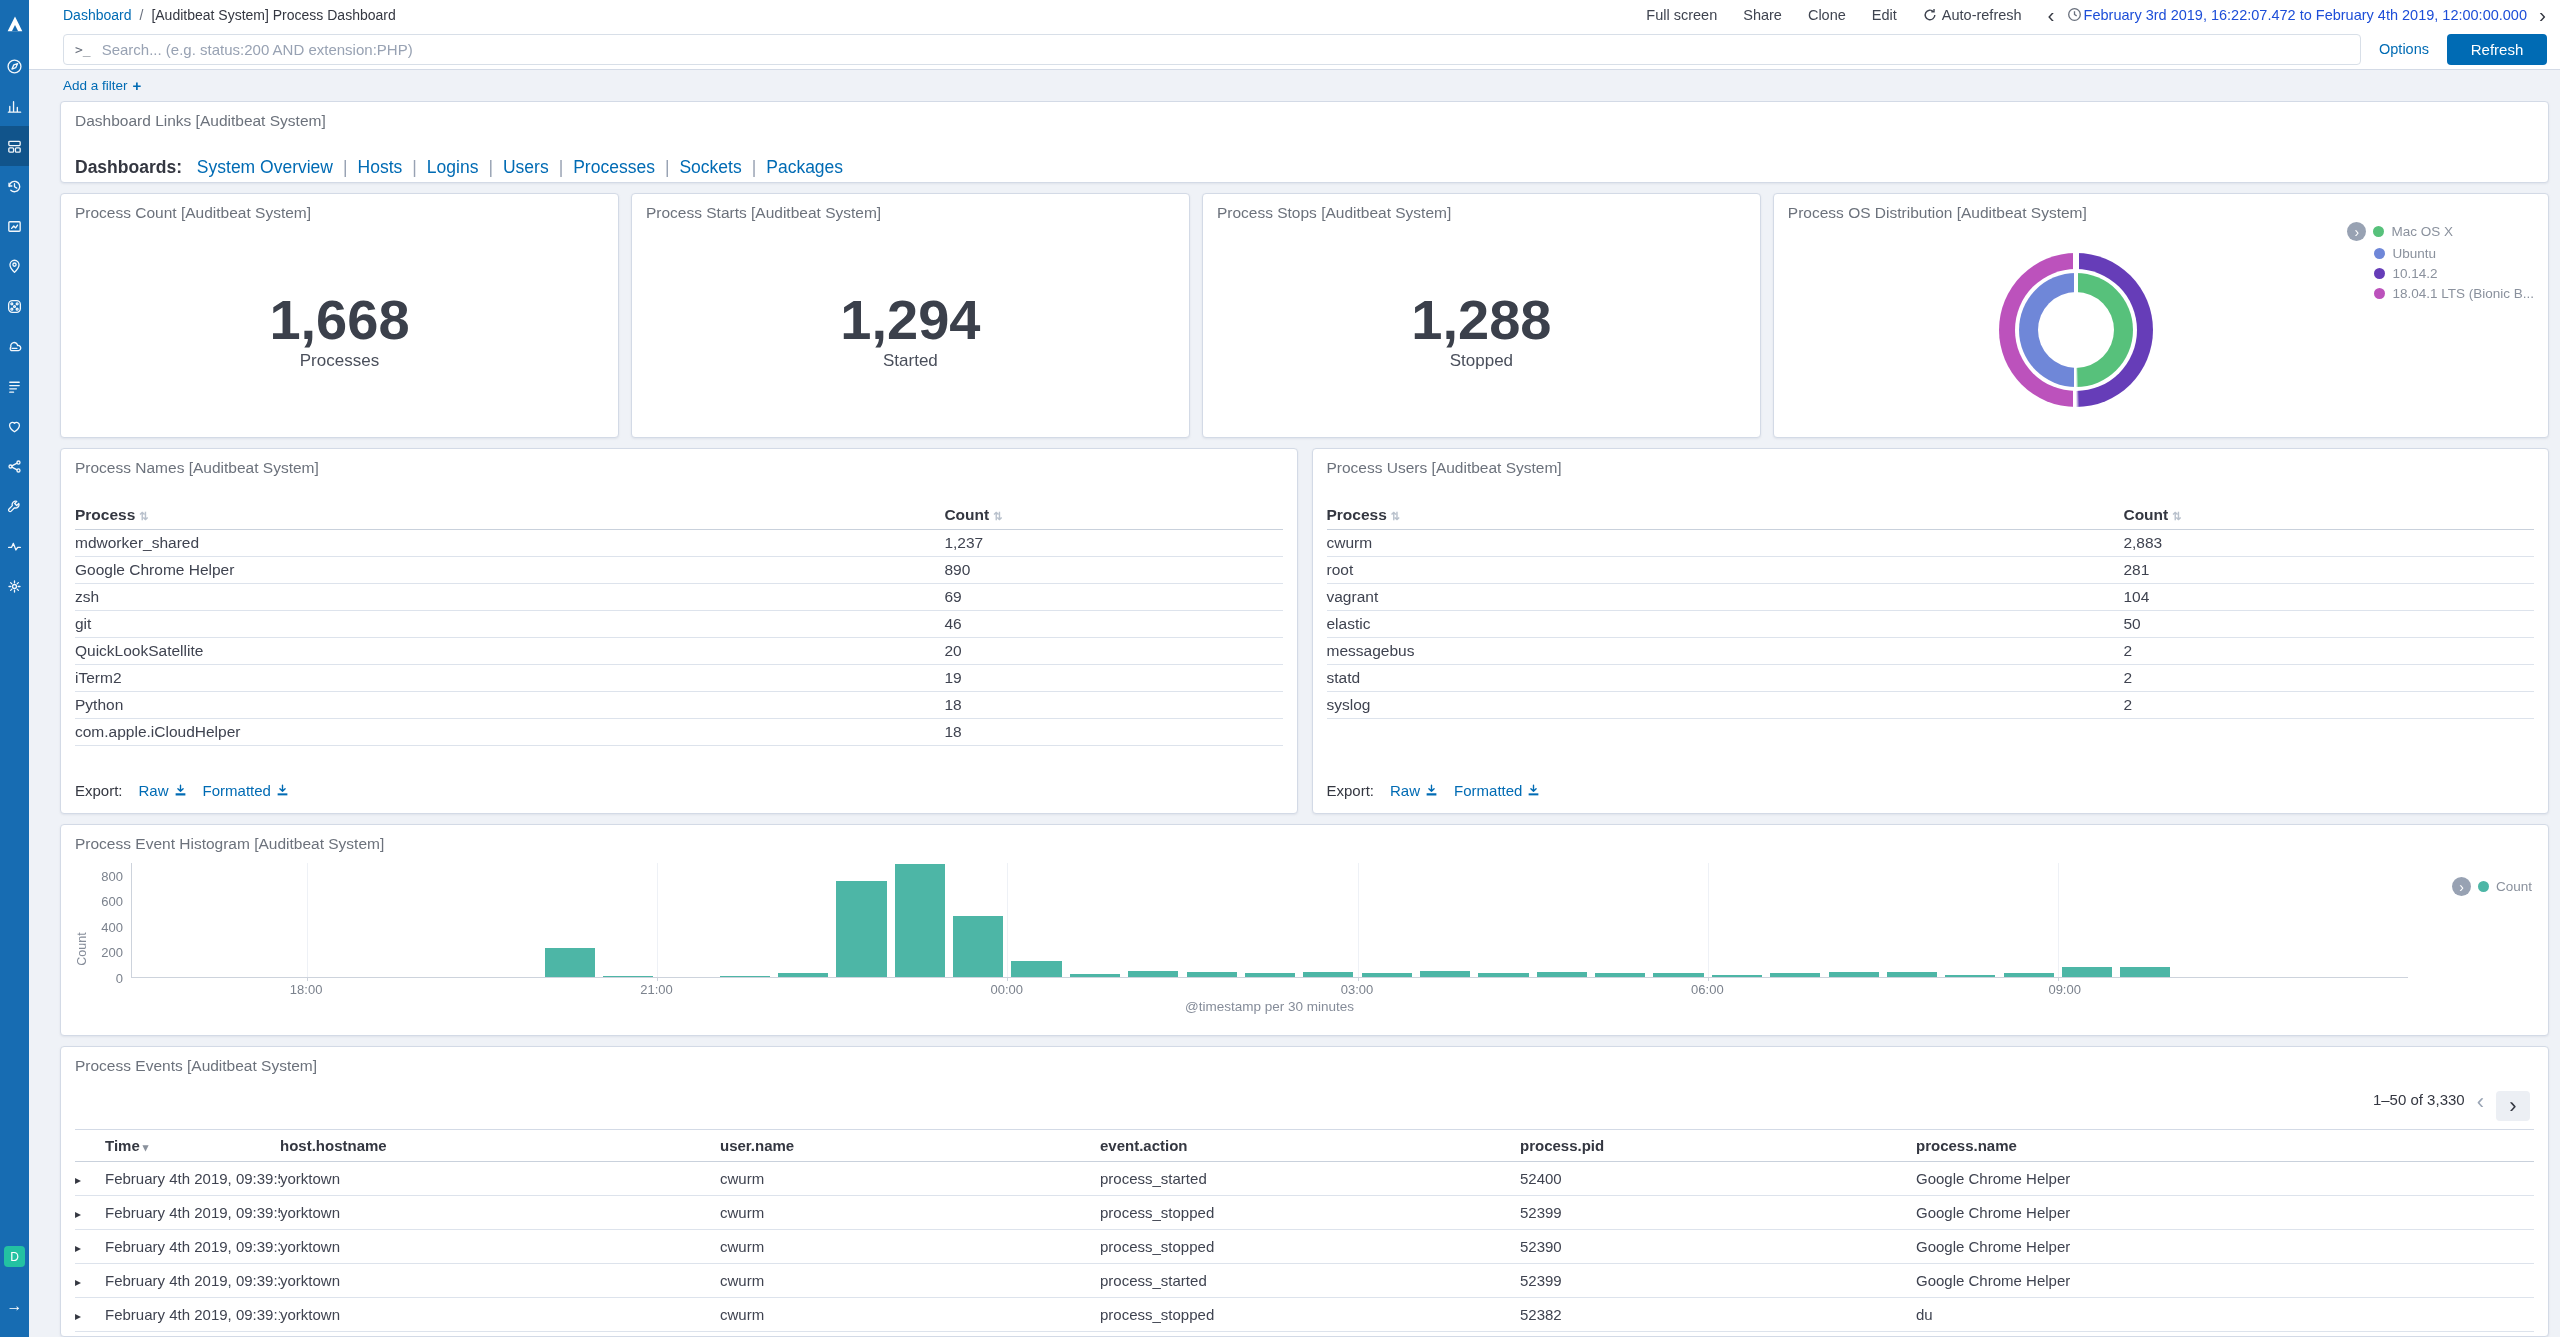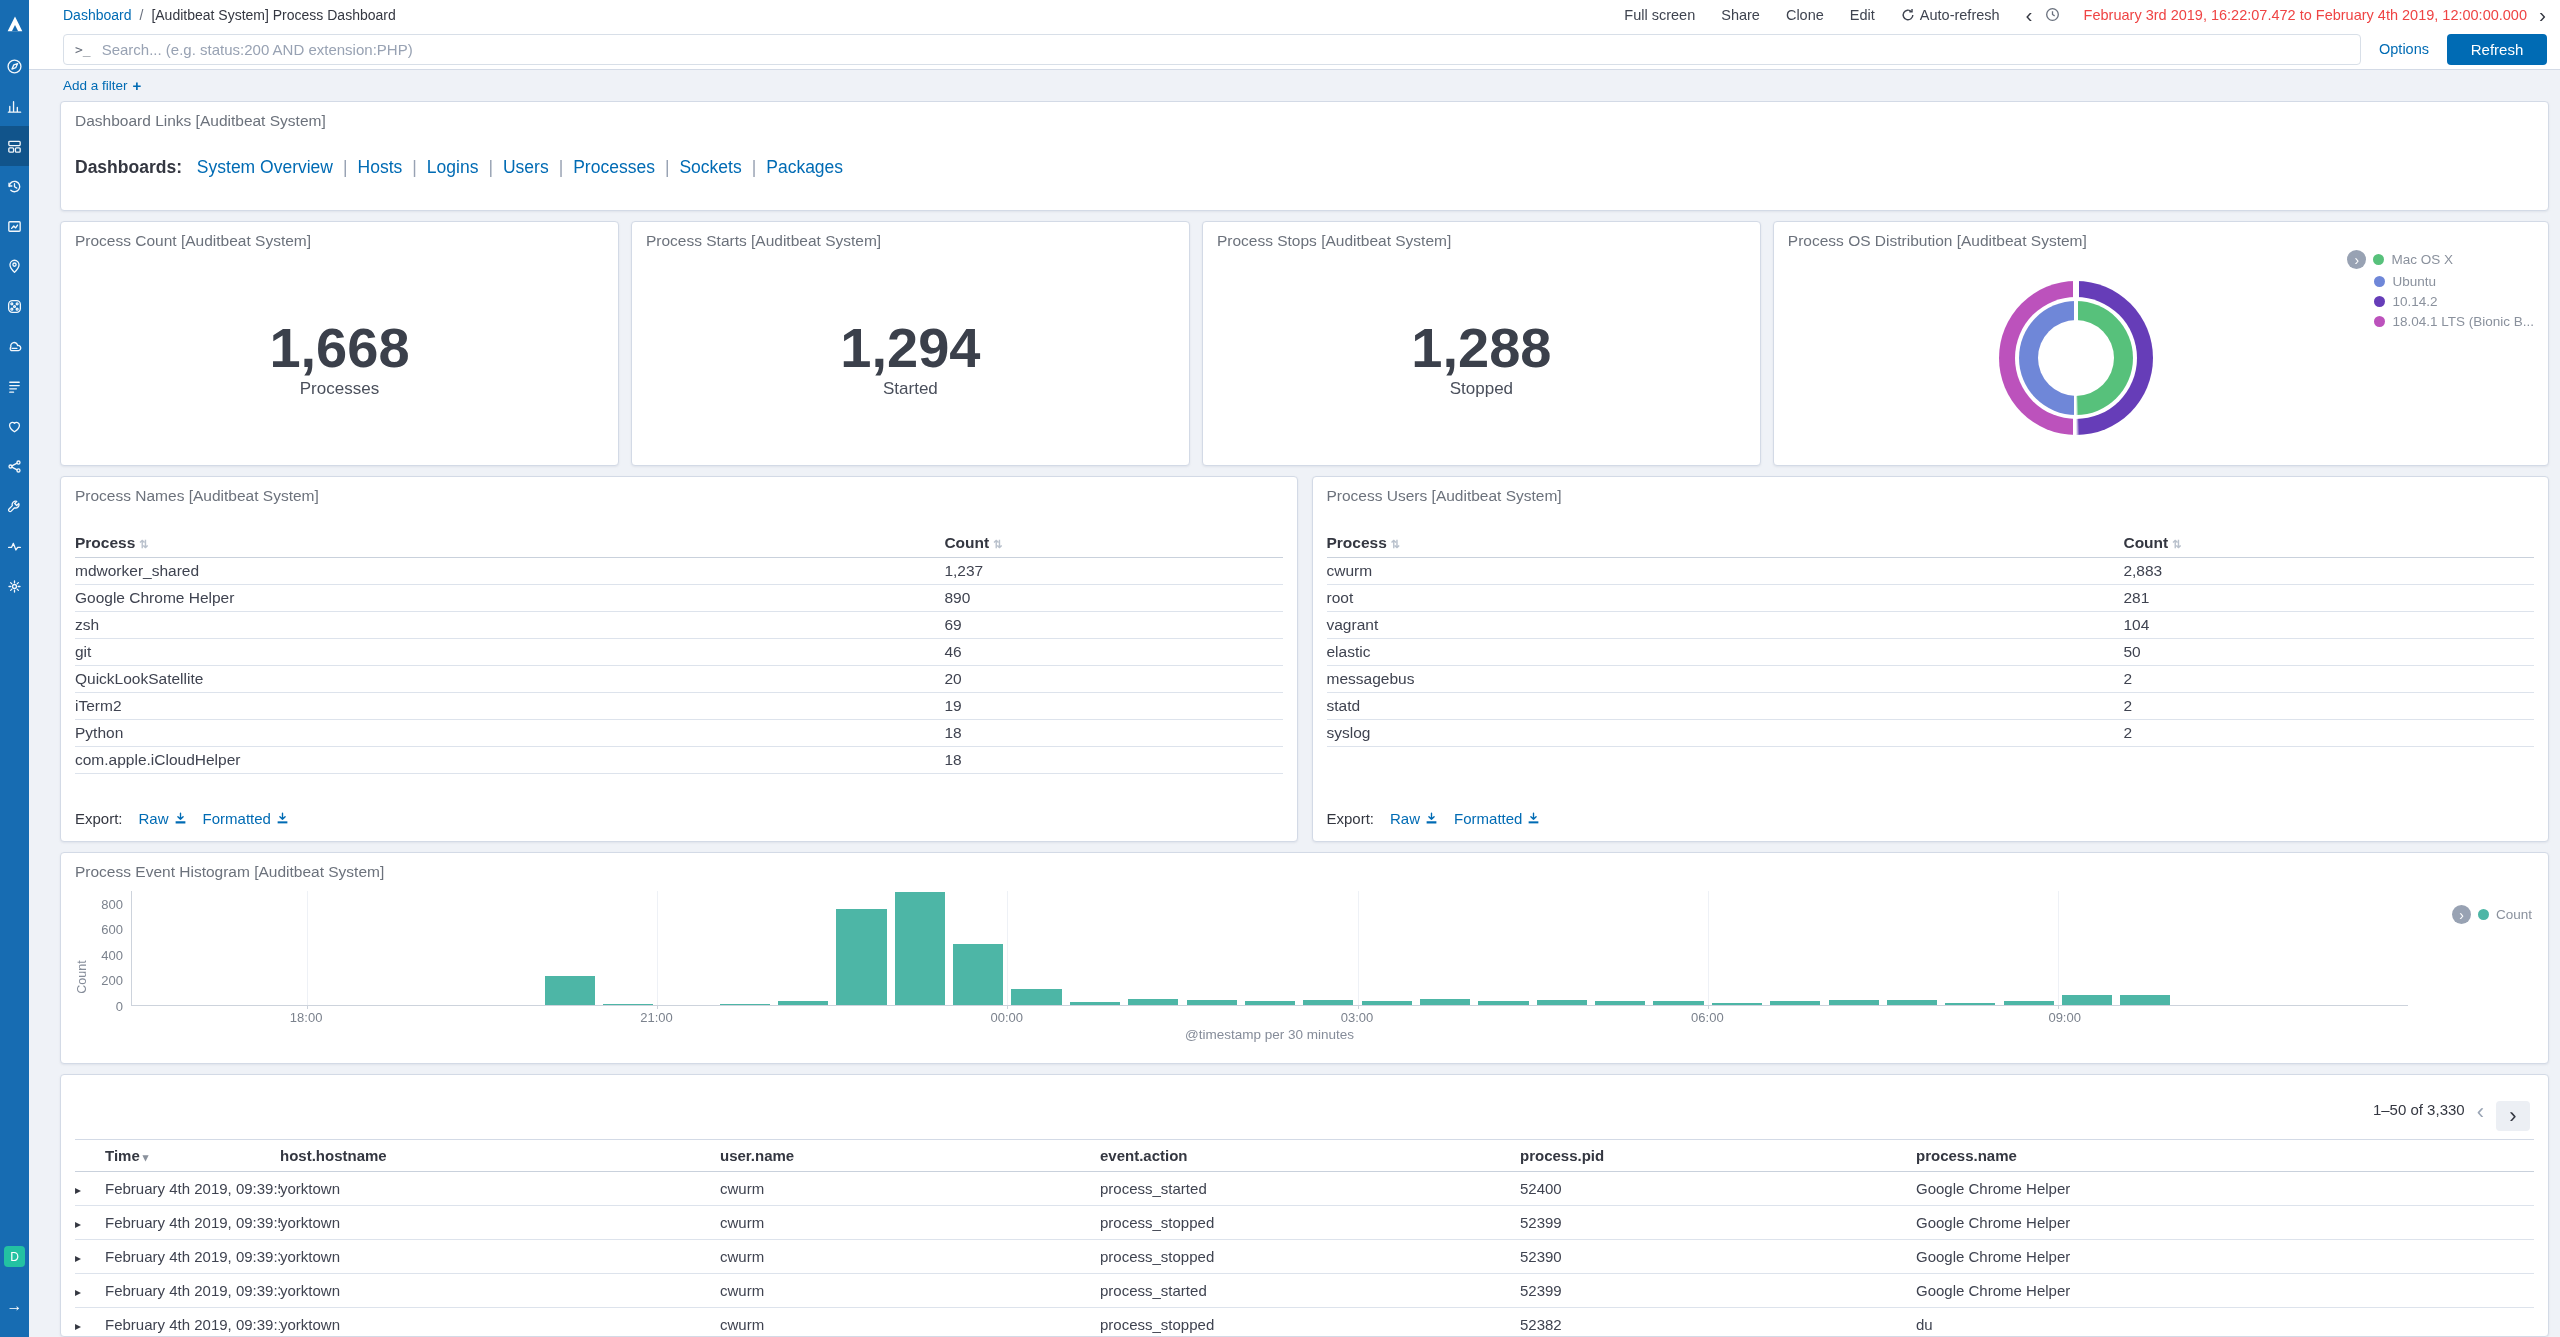--- a/index.html
+++ b/index.html
@@ -20,39 +20,39 @@
   
   .main{margin-left:29px;height:100%;display:flex;flex-direction:column}
   .breadcrumb-bar{height:29px;background:#fff;display:flex;align-items:center;padding:0 14px 0 34px;font-size:14px;flex:none}
   .crumb-link{color:#006BB4}
   .crumb-sep{color:#69707D;margin:0 8px}
   .crumb-cur{color:#343741}
   .top-menu{margin-left:auto;display:flex;align-items:center;gap:26px;font-size:14.5px;color:#3f4450}
   .menu-item{cursor:pointer;display:flex;align-items:center;gap:5px}
   .time-nav{display:flex;align-items:center;gap:12px}
   .chev{font-size:21px;color:#343741;cursor:pointer;line-height:1}
-  .time-range{display:flex;align-items:center;gap:24px;cursor:pointer;color:#ef4444}
+  .time-range{display:flex;align-items:center;gap:2px;cursor:pointer;color:#1d4ed8}
 
   .query-bar{height:41px;background:#fff;border-bottom:1px solid #d3dae6;display:flex;align-items:center;padding:0 13px 0 34px;gap:18px;flex:none}
   .query-input{flex:1;height:31px;border:1px solid #d8dfe8;border-radius:4px;display:flex;align-items:center;padding:0 11px;gap:11px;background:#fff;cursor:text}
   .prompt{font-family:"DejaVu Sans Mono",monospace;color:#69707D;font-size:13px}
   .placeholder{color:#98a2b3;font-size:15px}
   .options-link{color:#006BB4;font-size:14.5px}
   .refresh-btn{width:100px;height:31px;background:#006BB4;color:#fff;border:none;border-radius:4px;font-size:15px;font-family:inherit;cursor:pointer}
 
   .filter-bar{height:31px;display:flex;align-items:center;padding:0 34px;font-size:13.5px;flex:none}
   .add-filter{color:#006BB4;cursor:pointer}
   .plus-icon{color:#006BB4;font-weight:700;margin-left:5px;font-size:15px}
 
   
   .dash{flex:1;padding:0 11px 0 31px;display:flex;flex-direction:column;gap:10px;overflow:hidden}
   .panel{background:#fff;border:1px solid #d3dae6;border-radius:4px;box-shadow:0 1px 2px rgba(152,162,179,.18)}
   .ptitle{font-size:15.5px;color:#6c727c;padding:10px 14px 0;white-space:nowrap;overflow:hidden}
 
-  .links-panel{height:110px;flex:none}
+  .links-panel{height:82px;flex:none}
   .links-row{padding:27px 14px 0;font-size:17.5px;white-space:nowrap}
   .links-prefix{font-weight:700;color:#343741}
   .dlink{color:#006BB4;margin:0 10px}
   .dsep{color:#98a2b3}
 
   .metrics-row{display:flex;gap:12px;height:245px;flex:none}
   .metric-panel{flex:1;display:flex;flex-direction:column}
   .metric-center{flex:1;display:flex;flex-direction:column;align-items:center;justify-content:center;margin-top:4px}
   .metric-value{font-size:56px;font-weight:700;color:#3b404b;line-height:1}
   .metric-label{font-size:17px;color:#4a4f5b;margin-top:3px}

